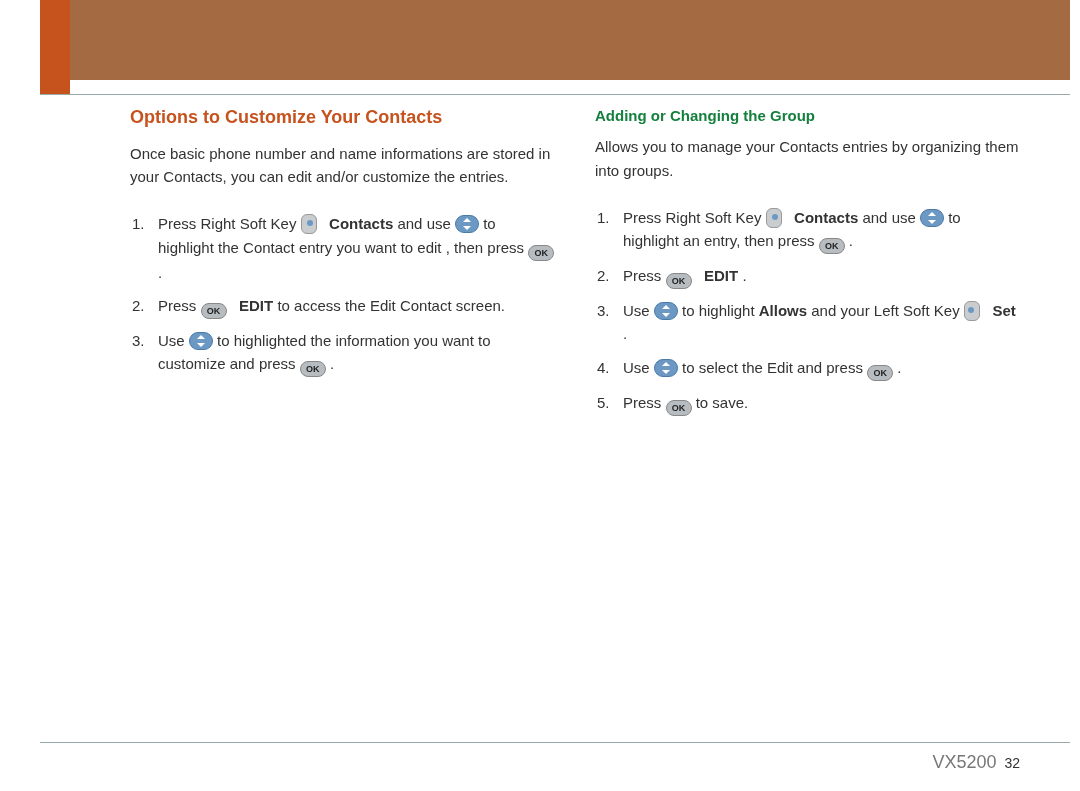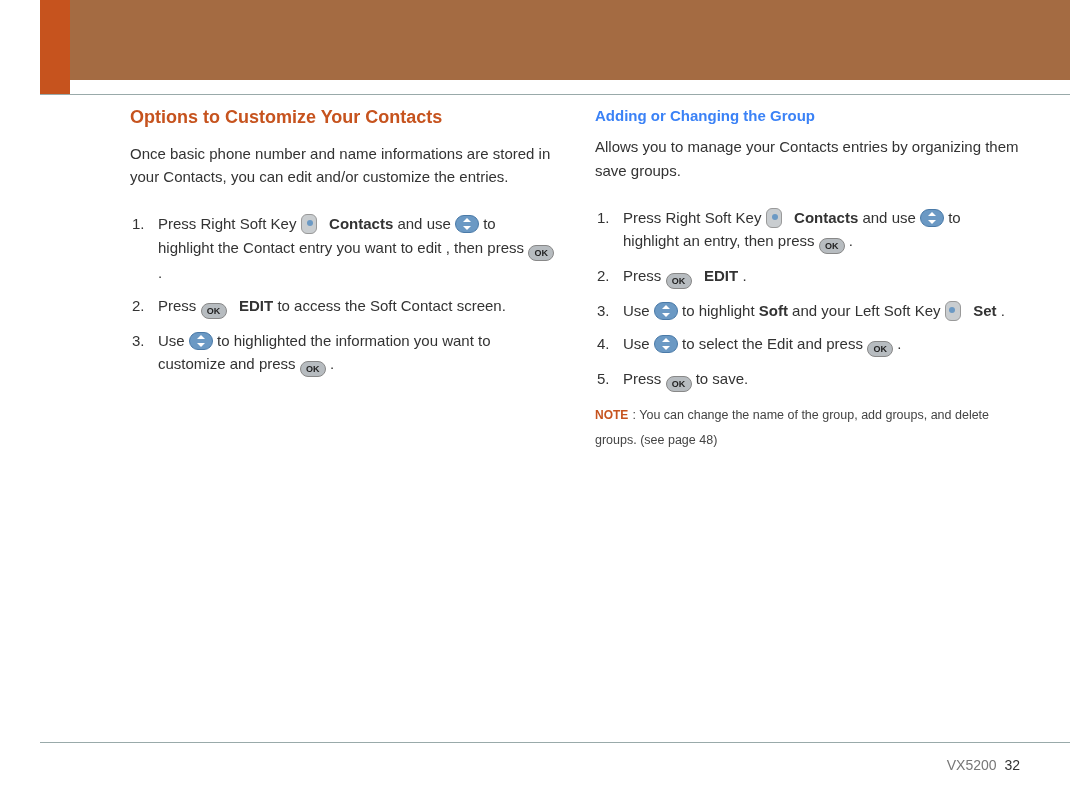--- a/index.html
+++ b/index.html
@@ -48,21 +48,21 @@
       line-height: 1.55;
       color: #333;
     }
     h2.section-title {
       color: #c6531e;
       font-size: 18px;
       font-weight: bold;
       margin-bottom: 10px;
     }
     h3.sub-title {
-      color: #3b82f6;
+      color: #15803d;
       font-size: 15px;
       font-weight: bold;
       margin-bottom: 8px;
     }
     .intro {
       margin-bottom: 24px;
     }
     ol.steps {
       list-style: none;
       counter-reset: step;
@@ -154,21 +154,21 @@
       height: 1px;
       background: #9aa;
     }
     .footer {
       position: absolute;
       bottom: 18px;
       right: 60px;
       font-size: 14px;
       color: #333;
     }
-    .footer .model { color: #777; font-size: 14px; margin-right: 4px; }
+    .footer .model { color: #777; font-size: 18px; margin-right: 4px; }
   </style>
 </head>
 <body>
 
 <div class="top-band"></div>
 <div class="top-accent"></div>
 <div class="rule-top"></div>
 
 <div class="content">
   <div class="col">
@@ -184,35 +184,35 @@
         <span class="icon-nav"></span>
         <span> to highlight the Contact entry you want to edit , then press </span>
         <span class="icon-ok">OK</span>
         <span> .</span>
       </li>
       <li>
         <span>Press </span>
         <span class="icon-ok">OK</span>
         <span>&nbsp;</span>
         <span class="bold">EDIT</span>
-        <span> to access the Soft Contact screen.</span>
+        <span> to access the Edit Contact screen.</span>
       </li>
       <li>
         <span>Use </span>
         <span class="icon-nav"></span>
         <span> to highlighted the information you want to customize and press </span>
         <span class="icon-ok">OK</span>
         <span> .</span>
       </li>
     </ol>
   </div>
 
   <div class="col">
     <h3 class="sub-title">Adding or Changing the Group</h3>
-    <p class="intro">Allows you to manage your Contacts entries by organizing them save groups.</p>
+    <p class="intro">Allows you to manage your Contacts entries by organizing them into groups.</p>
     <ol class="steps">
       <li>
         <span>Press Right Soft Key </span>
         <span class="icon-soft right"></span>
         <span>&nbsp;</span>
         <span class="bold">Contacts</span>
         <span> and use </span>
         <span class="icon-nav"></span>
         <span> to highlight an entry, then press </span>
         <span class="icon-ok">OK</span>
@@ -222,44 +222,40 @@
         <span>Press </span>
         <span class="icon-ok">OK</span>
         <span>&nbsp;</span>
         <span class="bold">EDIT</span>
         <span>.</span>
       </li>
       <li>
         <span>Use </span>
         <span class="icon-nav"></span>
         <span> to highlight </span>
-        <span class="bold">Soft</span>
+        <span class="bold">Allows</span>
         <span> and your Left Soft Key </span>
         <span class="icon-soft left"></span>
         <span>&nbsp;</span>
         <span class="bold">Set</span>
         <span>.</span>
       </li>
       <li>
         <span>Use </span>
         <span class="icon-nav"></span>
         <span> to select the Edit and press </span>
         <span class="icon-ok">OK</span>
         <span> .</span>
       </li>
       <li>
         <span>Press </span>
         <span class="icon-ok">OK</span>
         <span> to save.</span>
       </li>
     </ol>
-    <p class="note-wrap">
-      <span class="note-label">NOTE</span>
-      <span class="note-body"> : You can change the name of the group, add groups, and delete groups. (see page 48)</span>
-    </p>
   </div>
 </div>
 
 <div class="rule-bottom"></div>
 <div class="footer">
   <span class="model">VX5200</span>
   <span>32</span>
 </div>
 
 </body></html>

